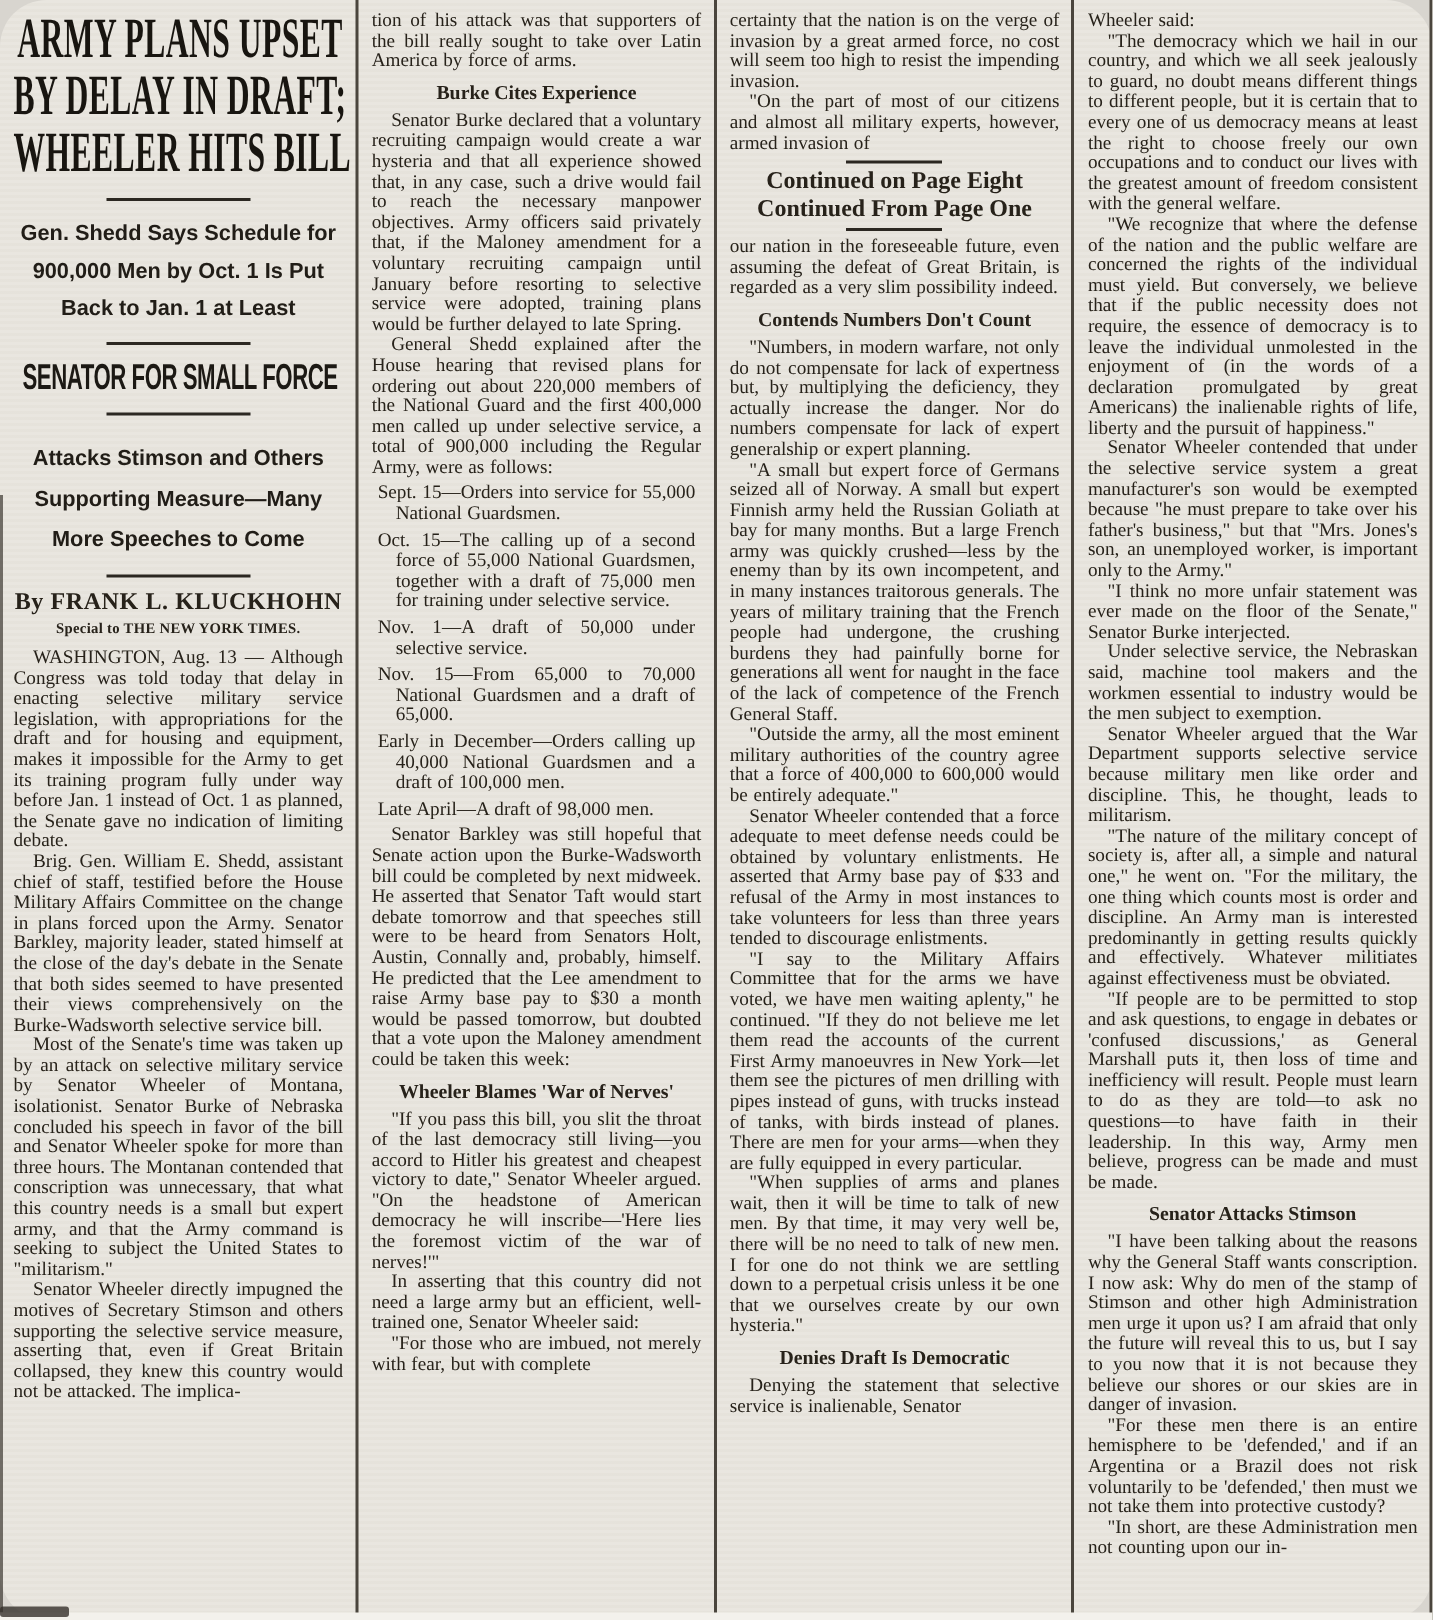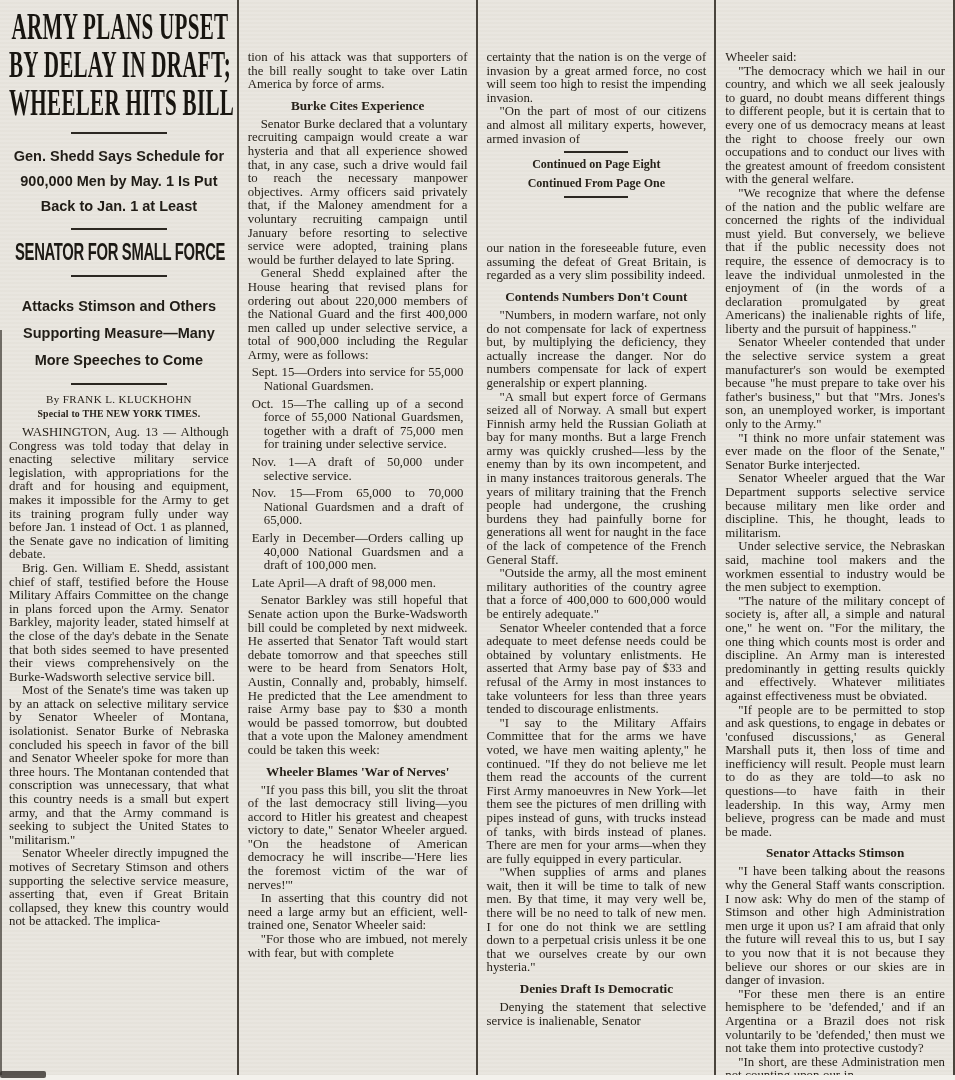--- a/index.html
+++ b/index.html
@@ -6,20 +6,21 @@
   body { width:955px; height:1080px; overflow:hidden; }
   .page {
     position:relative;
     width:955px; height:1080px;
     background:#e9e6df;
     background-image:repeating-linear-gradient(0deg, rgba(90,80,60,.025) 0 2px, rgba(255,255,255,.02) 2px 4px);
     display:flex;
     font-family:"Liberation Serif", serif;
     color:#27221a;
     box-sizing:border-box;
+    border-radius:31px;
   }
   .edge-left { position:absolute; left:0; top:330px; width:2px; height:745px; background:#2f2b25; opacity:.65; }
   .edge-bottom { position:absolute; left:0; bottom:0; width:955px; height:5px; background:#f3f1ec; }
   .smudge { position:absolute; left:0; bottom:2px; width:46px; height:7px; background:#35302a; border-radius:2px; opacity:.8; }
   .col {
     flex:1 1 0;
     height:1080px;
     padding:7px 8px 0 9px;
     border-right:2px solid #4a453d;
     overflow:hidden;
@@ -39,48 +40,48 @@
   .deck {
     font-family:"Liberation Sans", sans-serif; font-weight:700;
     font-size:14.5px; line-height:25px; text-align:center; color:#211d17;
   }
   .deck2 { line-height:27px;margin-top:16px; }
   .crosshead {
     font-family:"Liberation Sans", sans-serif; font-weight:700;
     font-size:24px; width:360px; transform:scaleX(.617); transform-origin:0 50%;
     text-align:center; white-space:nowrap; color:#1c1914; letter-spacing:-.5px;
   }
-  .byline { text-align:center; font-weight:400; font-size:11px; letter-spacing:.4px; margin-top:1px; }
+  .byline { text-align:center; font-weight:700; font-size:16px; letter-spacing:.4px; margin-top:1px; }
   .credit { text-align:center; font-size:9.8px; letter-spacing:.2px; margin:3px 0 7px; font-weight:700; }
   
   .bp {
     margin:0; font-size:12.8px; line-height:13.6px;
     text-align:justify; text-indent:13px; word-spacing:.5px;
   }
-  .noind { text-indent:0;margin-top:44px; }
+  .noind { text-indent:0; }
   .sub { margin:7px 0 5px; font-size:13.2px; line-height:14px; text-align:center; font-weight:700; }
   .sched {
     margin:4px; font-size:12.8px; line-height:13.6px; text-align:justify;
     padding-left:12px; text-indent:-12px; word-spacing:.5px;
   }
-  .cont { text-align:center; font-weight:700; font-size:12px; line-height:15px; margin:4px 0 3px; }
+  .cont { text-align:center; font-weight:700; font-size:16px; line-height:15px; margin:4px 0 3px; }
 </style>
 </head>
 <body>
 
 <div class="page">
   <div class="edge-left"></div>
 
   <div class="col">
     <div>
       <div class="hl-line">ARMY PLANS UPSET</div>
       <div class="hl-line">BY DELAY IN DRAFT;</div>
       <div class="hl-line">WHEELER HITS BILL</div>
       <div class="rule"></div>
-      <div class="deck">Gen. Shedd Says Schedule for 900,000 Men by May. 1 Is Put Back to Jan. 1 at Least</div>
+      <div class="deck">Gen. Shedd Says Schedule for 900,000 Men by Oct. 1 Is Put Back to Jan. 1 at Least</div>
       <div class="rule mid"></div>
       <div class="crosshead">SENATOR FOR SMALL FORCE</div>
       <div class="rule mid"></div>
       <div class="deck deck2">Attacks Stimson and Others Supporting Measure—Many More Speeches to Come</div>
       <div class="rule mid"></div>
       <div class="byline">By FRANK L. KLUCKHOHN</div>
       <div class="credit">Special to THE NEW YORK TIMES.</div>
     </div>
     <p class="bp">WASHINGTON, Aug. 13 — Although Congress was told today that delay in enacting selective military service legislation, with appropriations for the draft and for housing and equipment, makes it impossible for the Army to get its training program fully under way before Jan. 1 instead of Oct. 1 as planned, the Senate gave no indication of limiting debate.</p>
     <p class="bp">Brig. Gen. William E. Shedd, assistant chief of staff, testified before the House Military Affairs Committee on the change in plans forced upon the Army. Senator Barkley, majority leader, stated himself at the close of the day's debate in the Senate that both sides seemed to have presented their views comprehensively on the Burke-Wadsworth selective service bill.</p>
@@ -124,22 +125,22 @@
     <h3 class="sub">Denies Draft Is Democratic</h3>
     <p class="bp">Denying the statement that selective service is inalienable, Senator</p>
   </div>
 
   <div class="col">
     <p class="bp noind">Wheeler said:</p>
     <p class="bp">"The democracy which we hail in our country, and which we all seek jealously to guard, no doubt means different things to different people, but it is certain that to every one of us democracy means at least the right to choose freely our own occupations and to conduct our lives with the greatest amount of freedom consistent with the general welfare.</p>
     <p class="bp">"We recognize that where the defense of the nation and the public welfare are concerned the rights of the individual must yield. But conversely, we believe that if the public necessity does not require, the essence of democracy is to leave the individual unmolested in the enjoyment of (in the words of a declaration promulgated by great Americans) the inalienable rights of life, liberty and the pursuit of happiness."</p>
     <p class="bp">Senator Wheeler contended that under the selective service system a great manufacturer's son would be exempted because "he must prepare to take over his father's business," but that "Mrs. Jones's son, an unemployed worker, is important only to the Army."</p>
     <p class="bp">"I think no more unfair statement was ever made on the floor of the Senate," Senator Burke interjected.</p>
+    <p class="bp">Under selective service, the Nebraskan said, machine tool makers and the workmen essential to industry would be the men subject to exemption.</p>
     <p class="bp">Senator Wheeler argued that the War Department supports selective service because military men like order and discipline. This, he thought, leads to militarism.</p>
-    <p class="bp">Under selective service, the Nebraskan said, machine tool makers and the workmen essential to industry would be the men subject to exemption.</p>
     <p class="bp">"The nature of the military concept of society is, after all, a simple and natural one," he went on. "For the military, the one thing which counts most is order and discipline. An Army man is interested predominantly in getting results quickly and effectively. Whatever militiates against effectiveness must be obviated.</p>
     <p class="bp">"If people are to be permitted to stop and ask questions, to engage in debates or 'confused discussions,' as General Marshall puts it, then loss of time and inefficiency will result. People must learn to do as they are told—to ask no questions—to have faith in their leadership. In this way, Army men believe, progress can be made and must be made.</p>
     <h3 class="sub">Senator Attacks Stimson</h3>
     <p class="bp">"I have been talking about the reasons why the General Staff wants conscription. I now ask: Why do men of the stamp of Stimson and other high Administration men urge it upon us? I am afraid that only the future will reveal this to us, but I say to you now that it is not because they believe our shores or our skies are in danger of invasion.</p>
     <p class="bp">"For these men there is an entire hemisphere to be 'defended,' and if an Argentina or a Brazil does not risk voluntarily to be 'defended,' then must we not take them into protective custody?</p>
     <p class="bp">"In short, are these Administration men not counting upon our in-</p>
   </div>
 
   <div class="edge-bottom"></div>
   <div class="smudge"></div>

